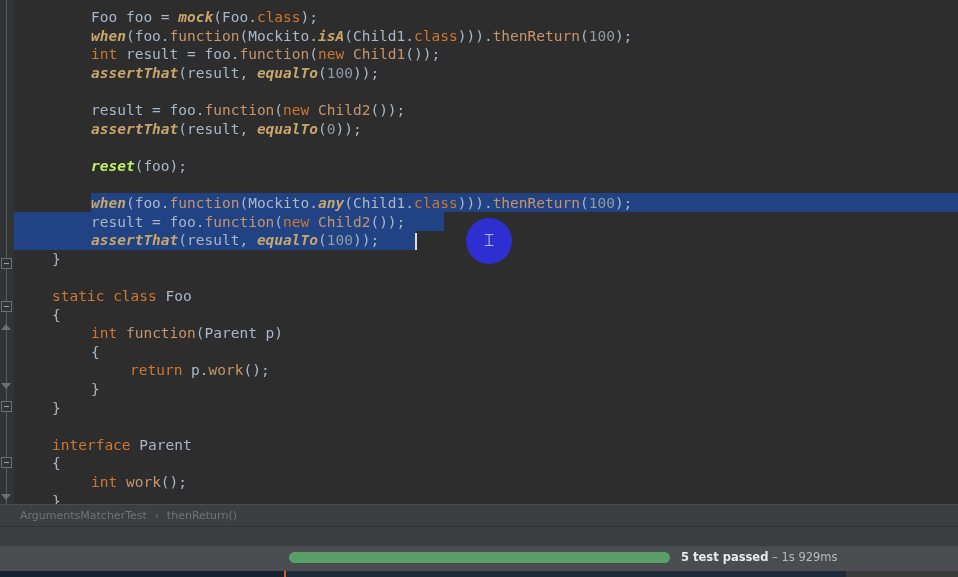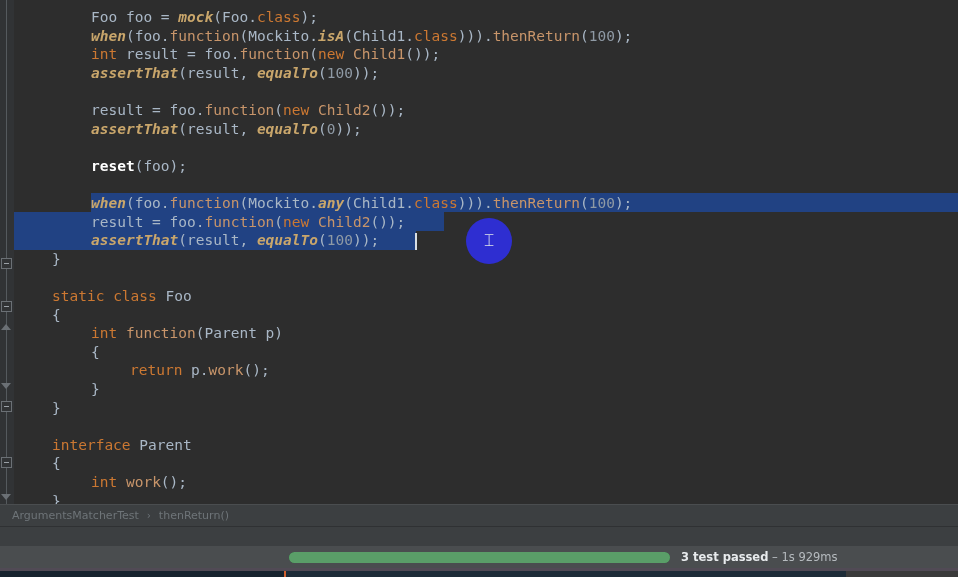--- a/index.html
+++ b/index.html
@@ -112,21 +112,21 @@
     background: #214283;
     z-index: 0;
   }
 
   .line .txt { position: relative; z-index: 2; }
 
   
   .kw   { color: #cc7832; }
   .type { color: #a9b7c6; }
   .stat { color: #c9a66b; font-style: italic; font-weight: bold; }
-  .stat2{ color: #ffffff; font-weight: bold; }
+  .stat2{ color: #bef264; font-style: italic; font-weight: bold; }
   .meth { color: #c8956a; }
   .num  { color: #8f9aa5; }
   .plain{ color: #a9b7c6; }
   .punc { color: #a9b7c6; }
 
   
   .caret {
     position: absolute;
     width: 1.5px;
     height: 17px;
@@ -154,21 +154,21 @@
   
   .breadcrumb-bar {
     position: absolute;
     left: 0; top: 504px;
     width: 958px;
     height: 22px;
     background: #3c3f41;
     border-top: 1px solid #4a4d4f;
     display: flex;
     align-items: center;
-    padding-left: 12px;
+    padding-left: 20px;
     box-sizing: border-box;
   }
   .crumb {
     color: #6e7478;
     font-family: "DejaVu Sans", sans-serif;
     font-size: 11px;
     filter: blur(0.5px);
   }
   .crumb-sep {
     color: #6e7478;
@@ -300,21 +300,21 @@
 
   <div class="mid-panel"></div>
 
   <div class="status-bar"></div>
 
   <div class="progress-track">
     <div class="progress-fill" id="progress-fill" style="width: 100%;"></div>
   </div>
 
   <div class="test-status">
-    <span>3 test passed</span><span class="test-time"> – </span><span class="test-time">1s 929ms</span>
+    <span>5 test passed</span><span class="test-time"> – </span><span class="test-time">1s 929ms</span>
   </div>
 
   <div class="topstrip"></div>
   <div class="taskbar">
     <div class="tb-left"></div>
     <div class="tb-accent"></div>
     <div class="tb-right"></div>
   </div>
 
 </div>

